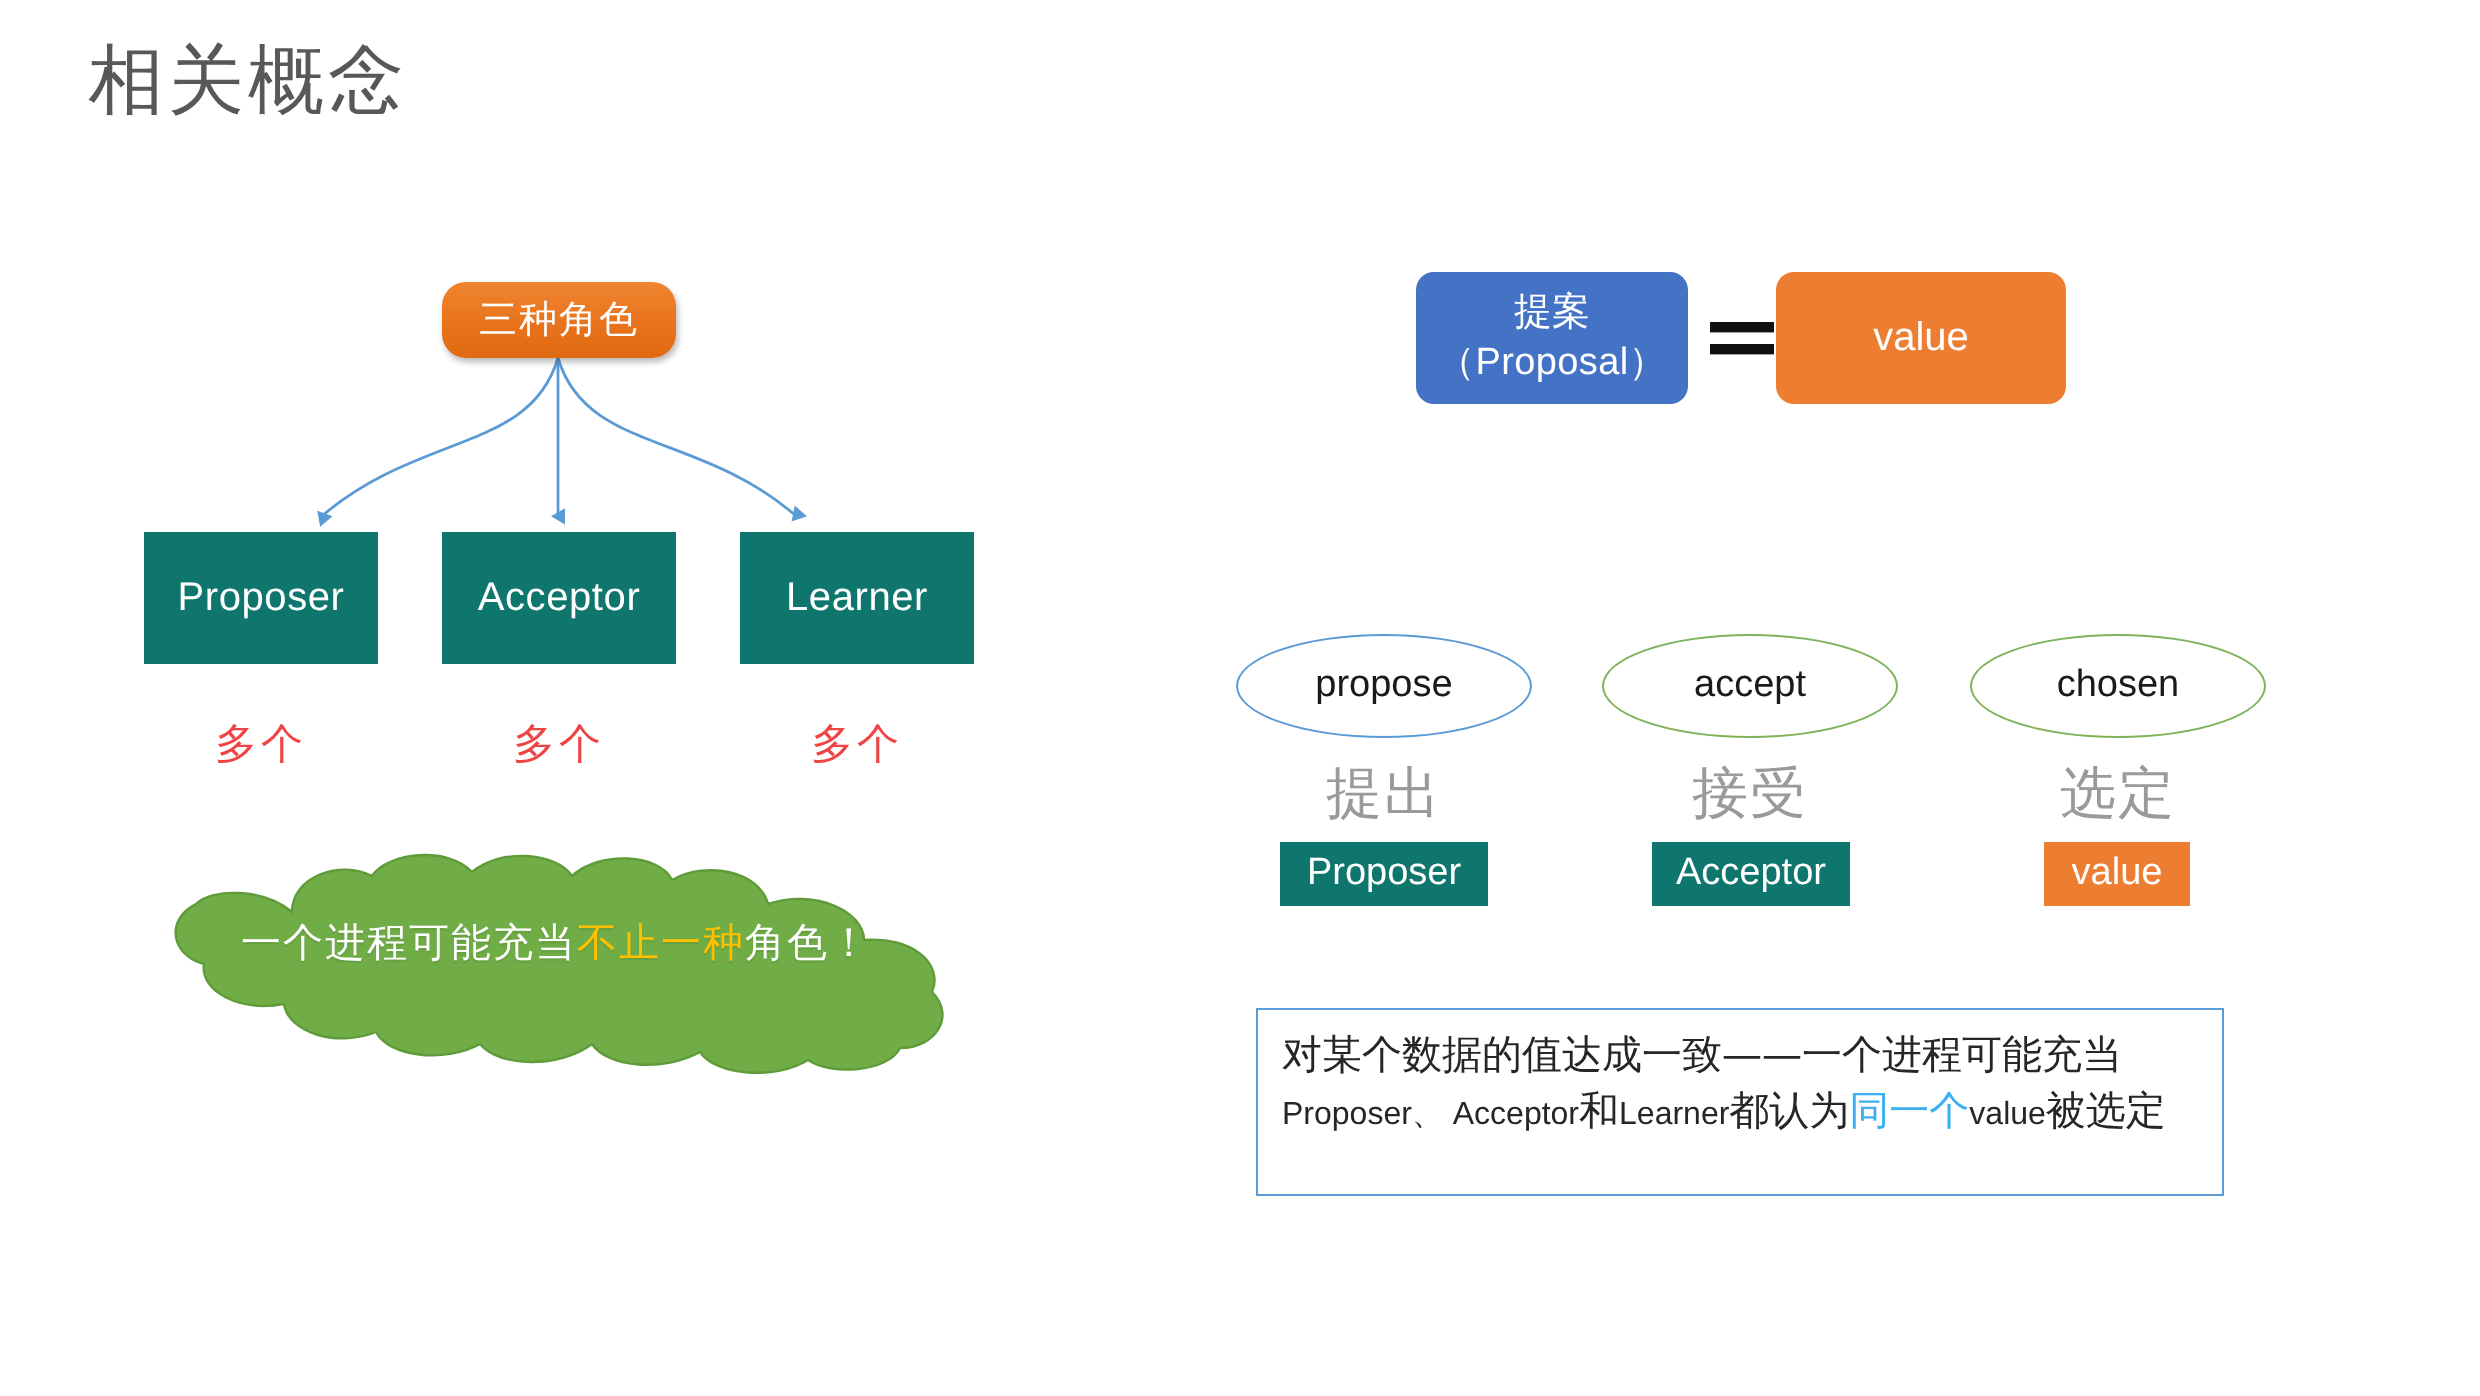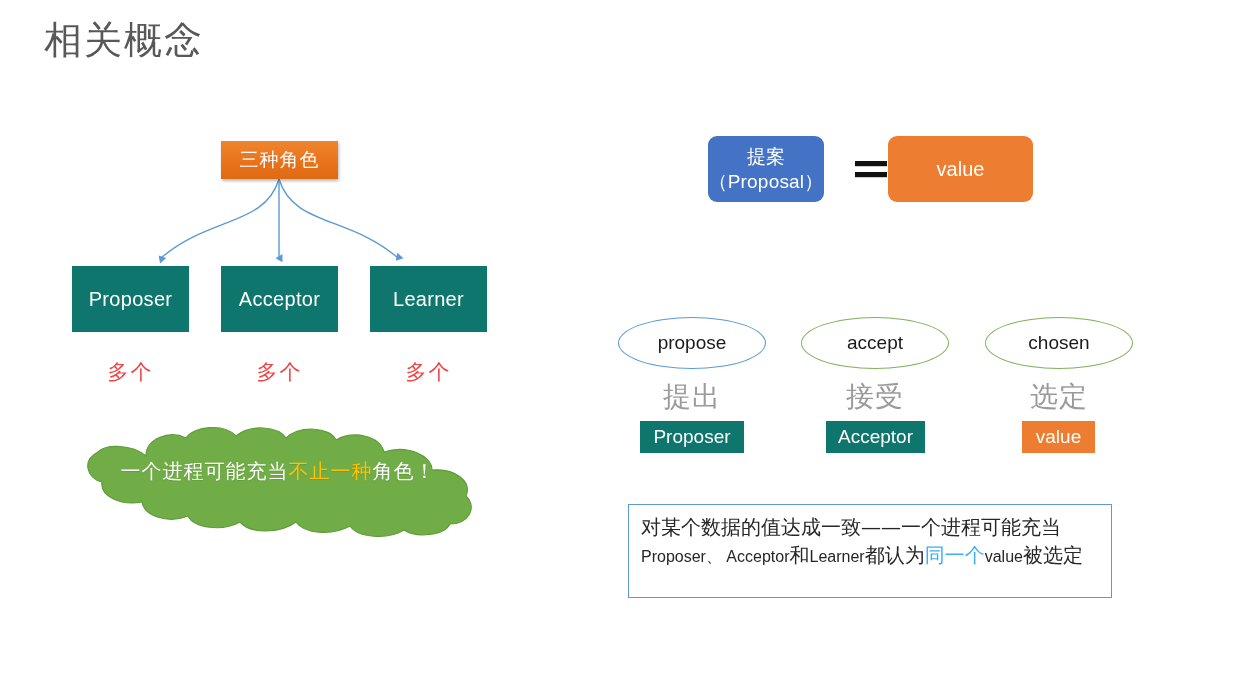--- a/index.html
+++ b/index.html
@@ -43,20 +43,21 @@
     align-items: center;
     justify-content: center;
     text-align: center;
     color: #ffffff;
     box-sizing: border-box;
   }
 
   .box-orange-grad {
     background: linear-gradient(180deg, #f0852f 0%, #e8731c 55%, #e06a12 100%);
     box-shadow: 1px 2px 3px rgba(0,0,0,0.28);
+    border-radius: 12px;
   }
 
   .box-blue-flat {
     background: #0f766e;
     text-align: right;
   }
 
   .box-blue-dark {
     background: #4472c4;
   }
@@ -129,21 +130,21 @@
     letter-spacing: 1px;
     color: #ffffff;
     text-shadow: 0 1px 1px rgba(0,0,0,0.10);
   }
   #cloud-text .hl { color: #ffc000; }
 
   
   #proposal-box {
     left: 708px;
     top: 136px;
-    width: 116px;
+    width: 136px;
     height: 66px;
     border-radius: 9px;
     flex-direction: column;
     line-height: 26px;
     font-size: 19px;
     font-family: "DejaVu Serif", "Liberation Serif", serif;
   }
   #proposal-box .en {
     font-family: "Liberation Sans", sans-serif;
     font-size: 19px;

